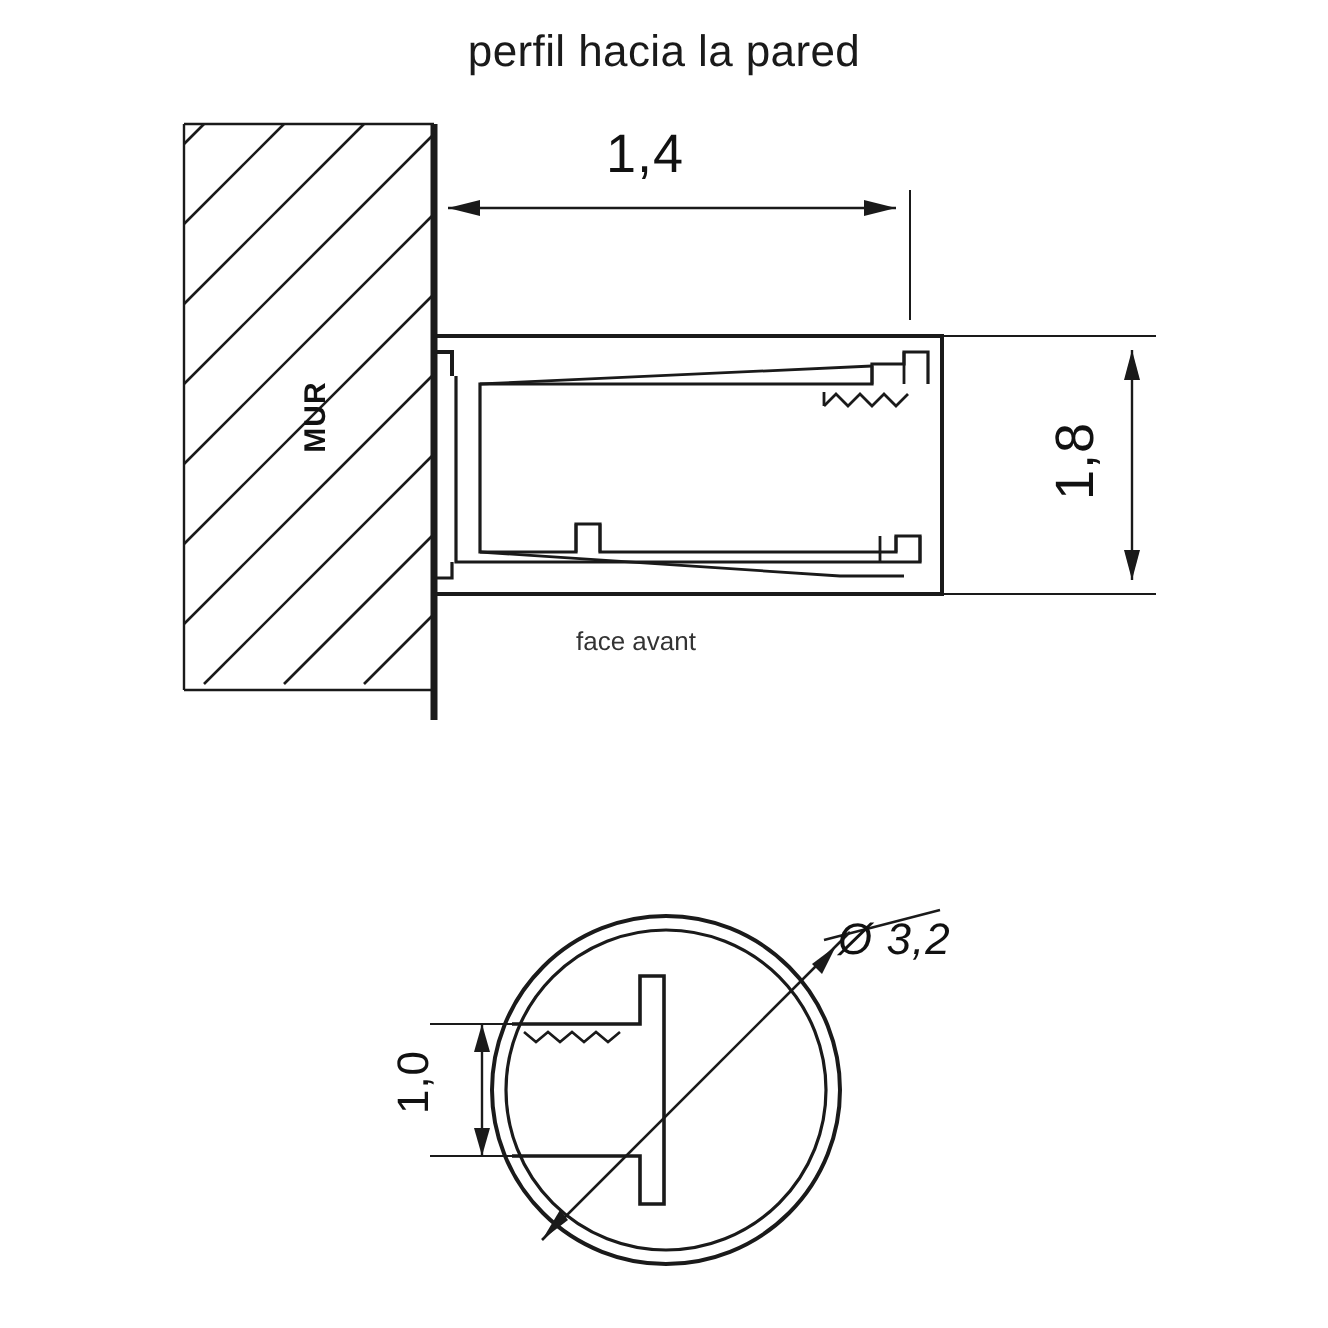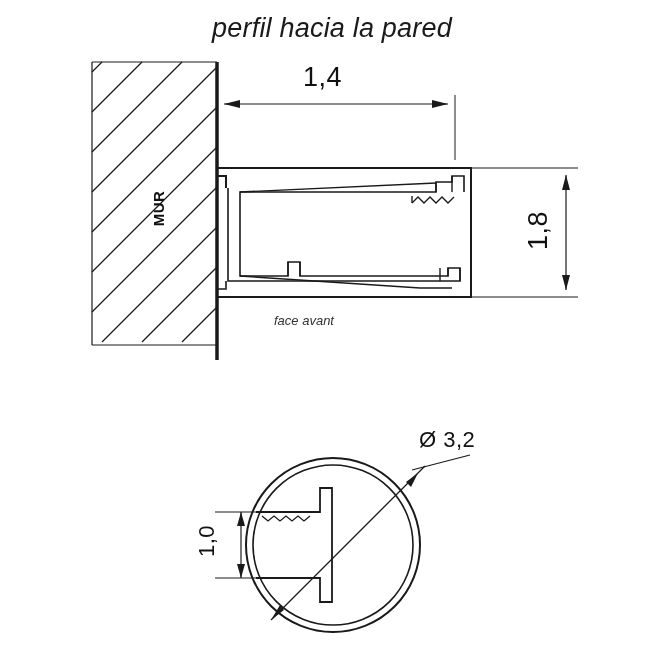--- a/index.html
+++ b/index.html
@@ -18,24 +18,23 @@
   .stage {
     position: absolute;
     left: 0; top: 0;
     width: 664px;
     height: 664px;
   }
   .title {
     position: absolute;
     width: 100%;
     text-align: center;
-    font-size: 27px;
+    font-size: 22px;
     color: #1a1a1a;
     letter-spacing: 0.2px;
-    font-style: italic;
   }
   #title-top { top: 13px; }
   #title-bottom { top: 398px; }
 
   .svg-layer {
     position: absolute;
     left: 0; top: 0;
   }
   .dim-text {
     position: absolute;
@@ -150,19 +149,19 @@
       <polygon points="241,578 237,564 245,564" fill="#1a1a1a" stroke="none"></polygon>
     </g>
   </svg>
 
   <div class="dim-text" style="left:303px; top:62px;">1,4</div>
 
   <div class="dim-text rot90" style="left:508px; top:215px; width:60px; text-align:center;">1,8</div>
 
   <div class="mur-label rot90" style="left:128px; top:200px; width:60px; text-align:center;">MUR</div>
 
-  <div class="label-text" style="left:274px; top:313px;font-style:italic;">face avant</div>
+  <div class="label-text" style="left:288px; top:313px;">face avant</div>
 
-  <div class="dim-text small" style="left:419px; top:427px;">Ø 3,2</div>
+  <div class="dim-text small" style="left:419px; top:457px;font-style:italic;">Ø 3,2</div>
 
   <div class="dim-text small rot90" style="left:182px; top:528px; width:50px; text-align:center;">1,0</div>
 
 </div>
 
 </body></html>

